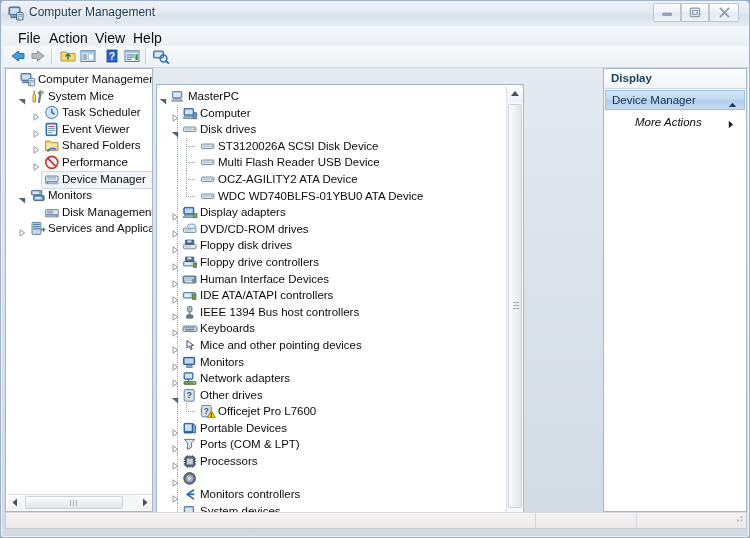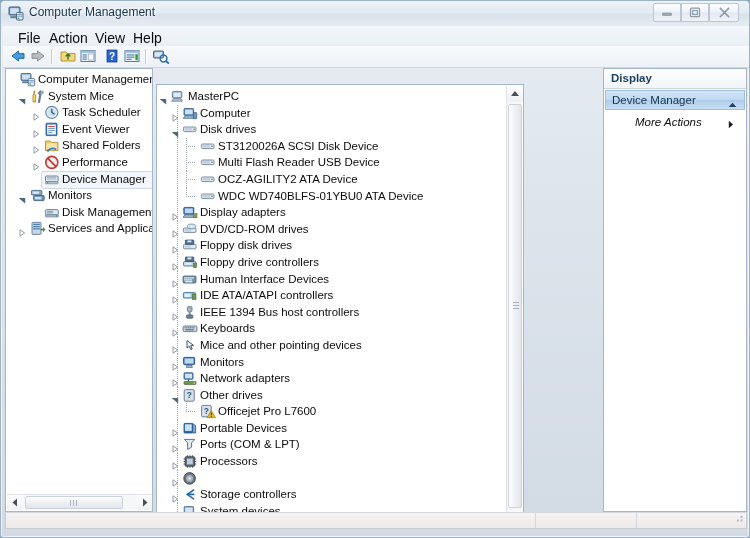--- a/index.html
+++ b/index.html
@@ -823,21 +823,21 @@
           </div>
           <div class="row">
             <span class="vline" style="left:20px; top:0; height:17px"></span>
             <span class="exp" style="left:14px"><svg width="8" height="8" viewBox="0 0 8 8">
                 <path d="M2 0.8 L6.6 4 L2 7.2 Z" fill="none" stroke="#8e9aa5" stroke-width="1"></path>
               </svg></span>
             <span class="ico" style="left:25px"><svg width="16" height="15" viewBox="0 0 16 15">
                 <path d="M11.6 3 L5.2 7.4 L11.6 11.8" fill="none" stroke="#2a6ca8" stroke-width="1.6" stroke-linecap="round" stroke-linejoin="round"></path>
                 <path d="M5.2 7.4 h6.6" stroke="#2a6ca8" stroke-width="1.6" stroke-linecap="round"></path>
               </svg></span>
-            <span class="lbl" style="left:43px">Storage controllers</span>
+            <span class="lbl" style="left:43px">Monitors controllers</span>
           </div>
           <div class="row">
             <span class="vline" style="left:20px; top:0; height:17px"></span>
             <span class="exp" style="left:14px"><svg width="8" height="8" viewBox="0 0 8 8">
                 <path d="M2 0.8 L6.6 4 L2 7.2 Z" fill="none" stroke="#8e9aa5" stroke-width="1"></path>
               </svg></span>
             <span class="ico" style="left:25px"><svg width="16" height="15" viewBox="0 0 16 15">
                 <rect x="2.2" y="2.6" width="9.4" height="6.4" rx=".8" fill="#7f9ab5" stroke="#3f6183" stroke-width=".8"></rect>
                 <rect x="3.1" y="3.5" width="7.6" height="4.6" fill="#d6e4f0"></rect>
                 <path d="M1.4 12.4 l1.8 -2.6 h7.6 l1.8 2.6 Z" fill="#b0c1d1" stroke="#4a6c8c" stroke-width=".7"></path>

